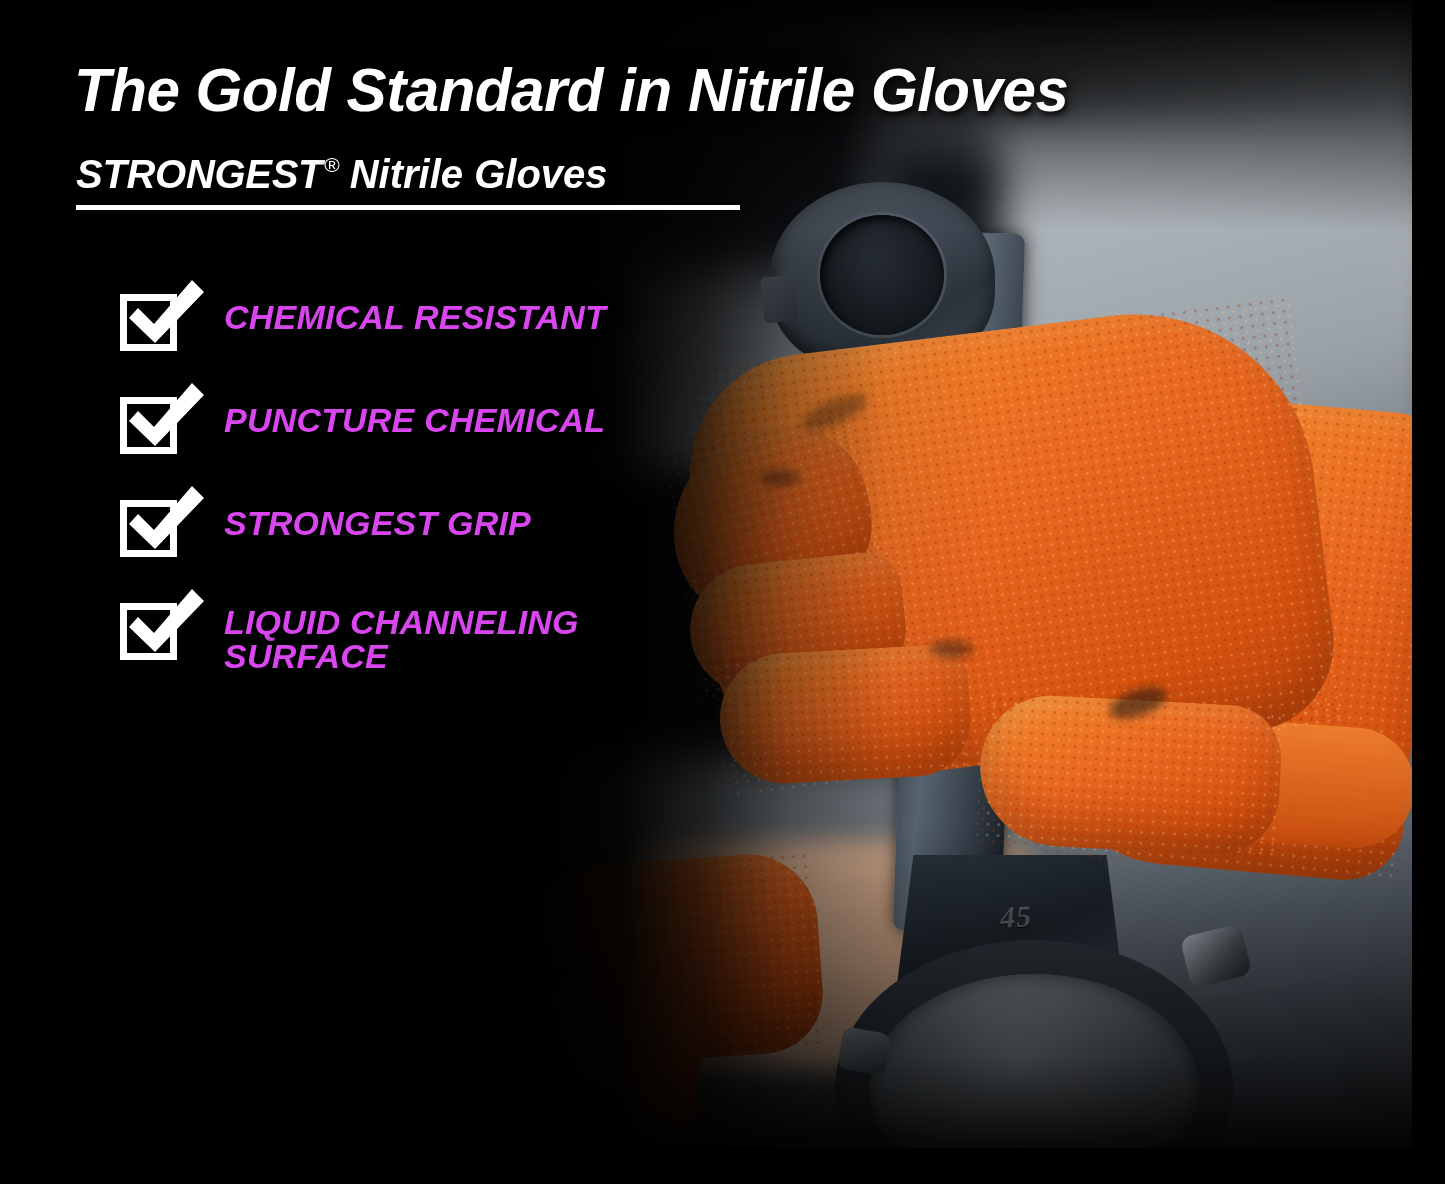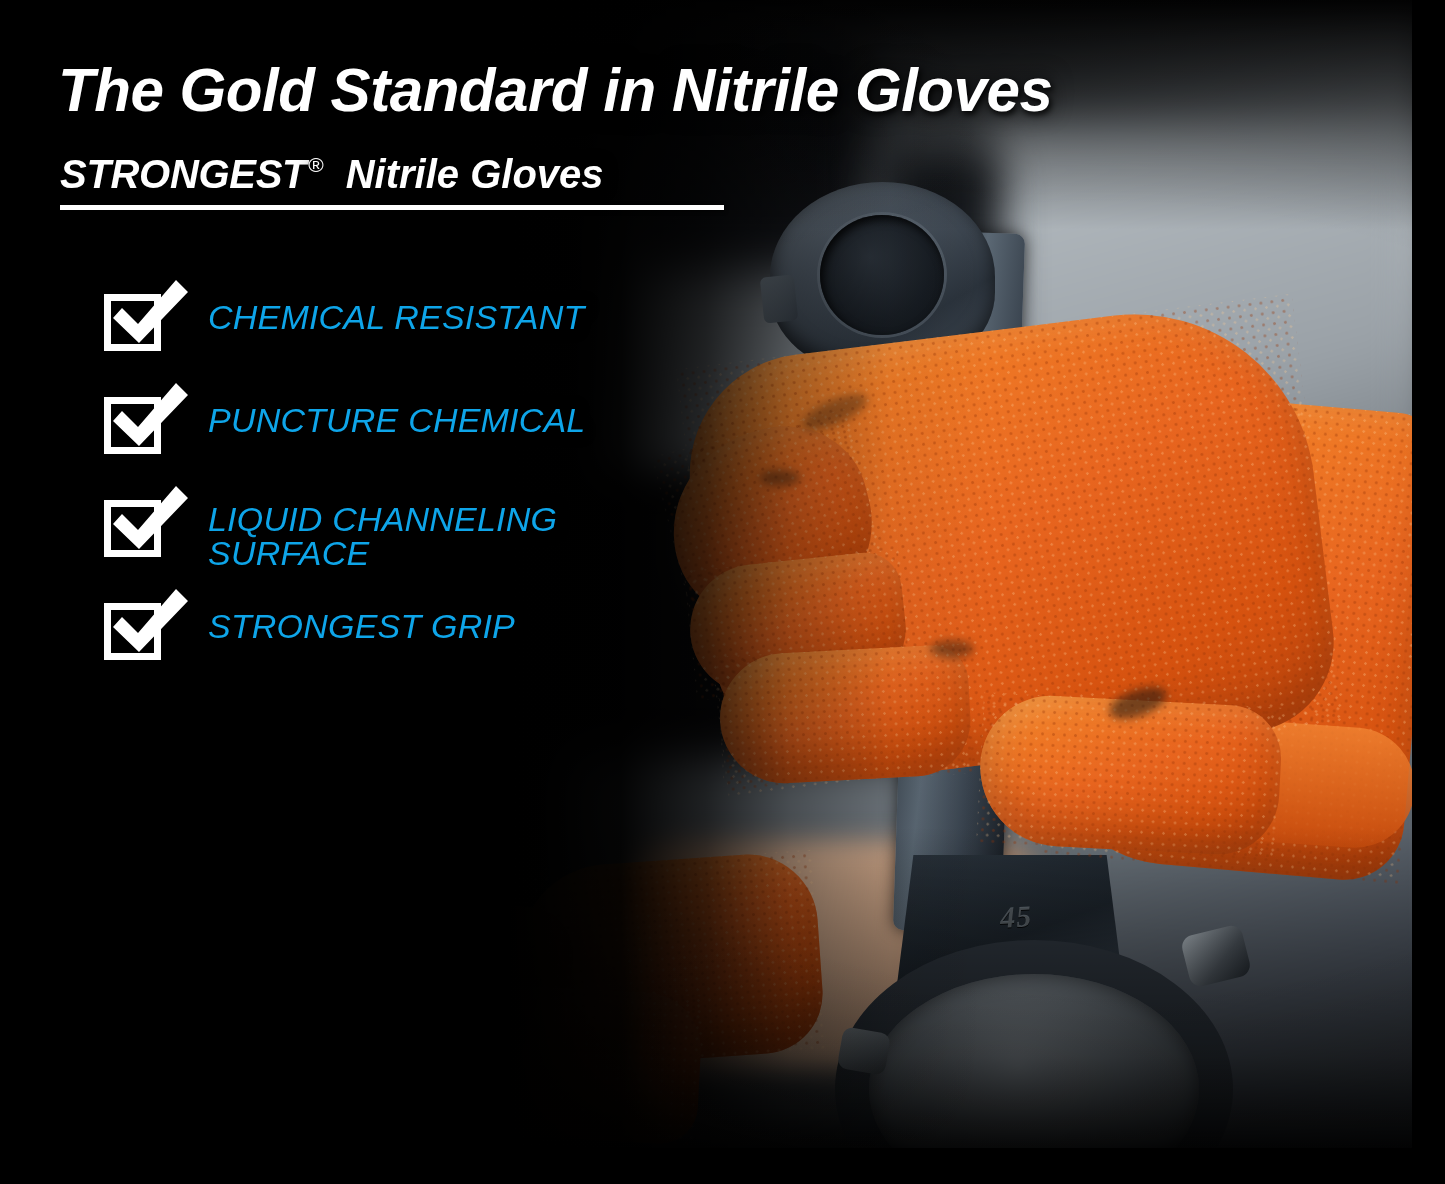--- a/index.html
+++ b/index.html
@@ -101,46 +101,46 @@
 
   
   #shade{position:absolute;left:0;top:0;width:1412px;height:1148px;pointer-events:none;
       background:
         linear-gradient(90deg,#000 0%,#000 36%,rgba(0,0,0,.96) 44%,rgba(0,0,0,.72) 50%,rgba(0,0,0,.34) 56%,rgba(0,0,0,.06) 63%,rgba(0,0,0,0) 70%),
         linear-gradient(180deg,rgba(0,0,0,.95) 0%,rgba(0,0,0,.55) 9%,rgba(0,0,0,0) 20%,rgba(0,0,0,0) 72%,rgba(0,0,0,.55) 92%,rgba(0,0,0,.92) 100%);}
   #shade2{position:absolute;left:0;top:0;width:1412px;height:1148px;pointer-events:none;
       background:radial-gradient(120% 90% at 78% 52%,rgba(0,0,0,0) 38%,rgba(0,0,0,.35) 76%,rgba(0,0,0,.8) 100%);}
 
   
-  #content{position:absolute;left:0;top:0;width:1151px;height:1184px;}
+  #content{position:absolute;left:16px;top:0;width:1151px;height:1184px;}
 
   #title{position:absolute;left:58px;top:58px;width:1330px;
       font-size:61px;font-weight:700;font-style:italic;color:#fff;letter-spacing:-.5px;
       line-height:1.06;white-space:nowrap;
       text-shadow:2px 3px 6px rgba(0,0,0,.95),0 0 22px rgba(0,0,0,.9);
       transform:scaleX(.985);transform-origin:left top;}
 
   #subtitle{position:absolute;left:60px;top:152px;
       font-size:40px;font-weight:700;font-style:italic;color:#fff;white-space:nowrap;
       text-shadow:2px 2px 5px rgba(0,0,0,.95),0 0 16px rgba(0,0,0,.85);}
   #subtitle .brand{letter-spacing:-.3px;}
   #subtitle .reg{font-size:21px;vertical-align:16px;font-style:normal;font-weight:400;
       display:inline-block;margin:0 2px;}
-  #subtitle .prod{margin-left:20px;}
+  #subtitle .prod{margin-left:8px;}
 
   #rule{position:absolute;left:60px;top:205px;width:664px;height:5px;background:#fff;
       box-shadow:0 1px 4px rgba(0,0,0,.8);}
 
   #features{position:absolute;left:104px;top:292px;width:620px;}
   .feat{position:relative;height:103px;}
   .box{position:absolute;left:0;top:2px;width:57px;height:57px;box-sizing:border-box;
       border:7px solid #fff;}
   .tick{position:absolute;left:8px;top:-14px;width:78px;height:66px;pointer-events:none;}
   .ftext{position:absolute;left:104px;top:0;
-      font-size:34px;font-weight:400;font-style:italic;color:#0ea5e9;letter-spacing:.2px;
+      font-size:34px;font-weight:700;font-style:italic;color:#d946ef;letter-spacing:.2px;
       line-height:1.0;white-space:pre-line;
       text-shadow:1px 2px 5px rgba(0,0,0,.95),0 0 14px rgba(0,0,0,.85);}
   .feat-0 .ftext,.feat-1 .ftext,.feat-2 .ftext,.feat-3 .ftext{top:8px;}
   .feat-4 .ftext{top:4px;}
 </style>
 </head>
 <body>
 
 <div id="banner">
 
@@ -241,32 +241,32 @@
 
       <div class="feat feat-1">
         <div class="box"></div>
         <svg class="tick" viewBox="0 0 78 66">
           <path d="M10 30 L26 46 L64 2 L76 14 L27 65 L1 40 Z" fill="#ffffff"></path>
         </svg>
         <div class="ftext">PUNCTURE CHEMICAL</div>
       </div>
 
 
+      <div class="feat feat-3">
+        <div class="box"></div>
+        <svg class="tick" viewBox="0 0 78 66">
+          <path d="M10 30 L26 46 L64 2 L76 14 L27 65 L1 40 Z" fill="#ffffff"></path>
+        </svg>
+        <div class="ftext">STRONGEST GRIP</div>
+      </div>
+
       <div class="feat feat-4">
         <div class="box"></div>
         <svg class="tick" viewBox="0 0 78 66">
           <path d="M10 30 L26 46 L64 2 L76 14 L27 65 L1 40 Z" fill="#ffffff"></path>
         </svg>
         <div class="ftext">LIQUID CHANNELING
 SURFACE</div>
-      </div>
-
-      <div class="feat feat-3">
-        <div class="box"></div>
-        <svg class="tick" viewBox="0 0 78 66">
-          <path d="M10 30 L26 46 L64 2 L76 14 L27 65 L1 40 Z" fill="#ffffff"></path>
-        </svg>
-        <div class="ftext">STRONGEST GRIP</div>
       </div>
 
     </div>
   </div>
 </div>
 
 </body></html>

